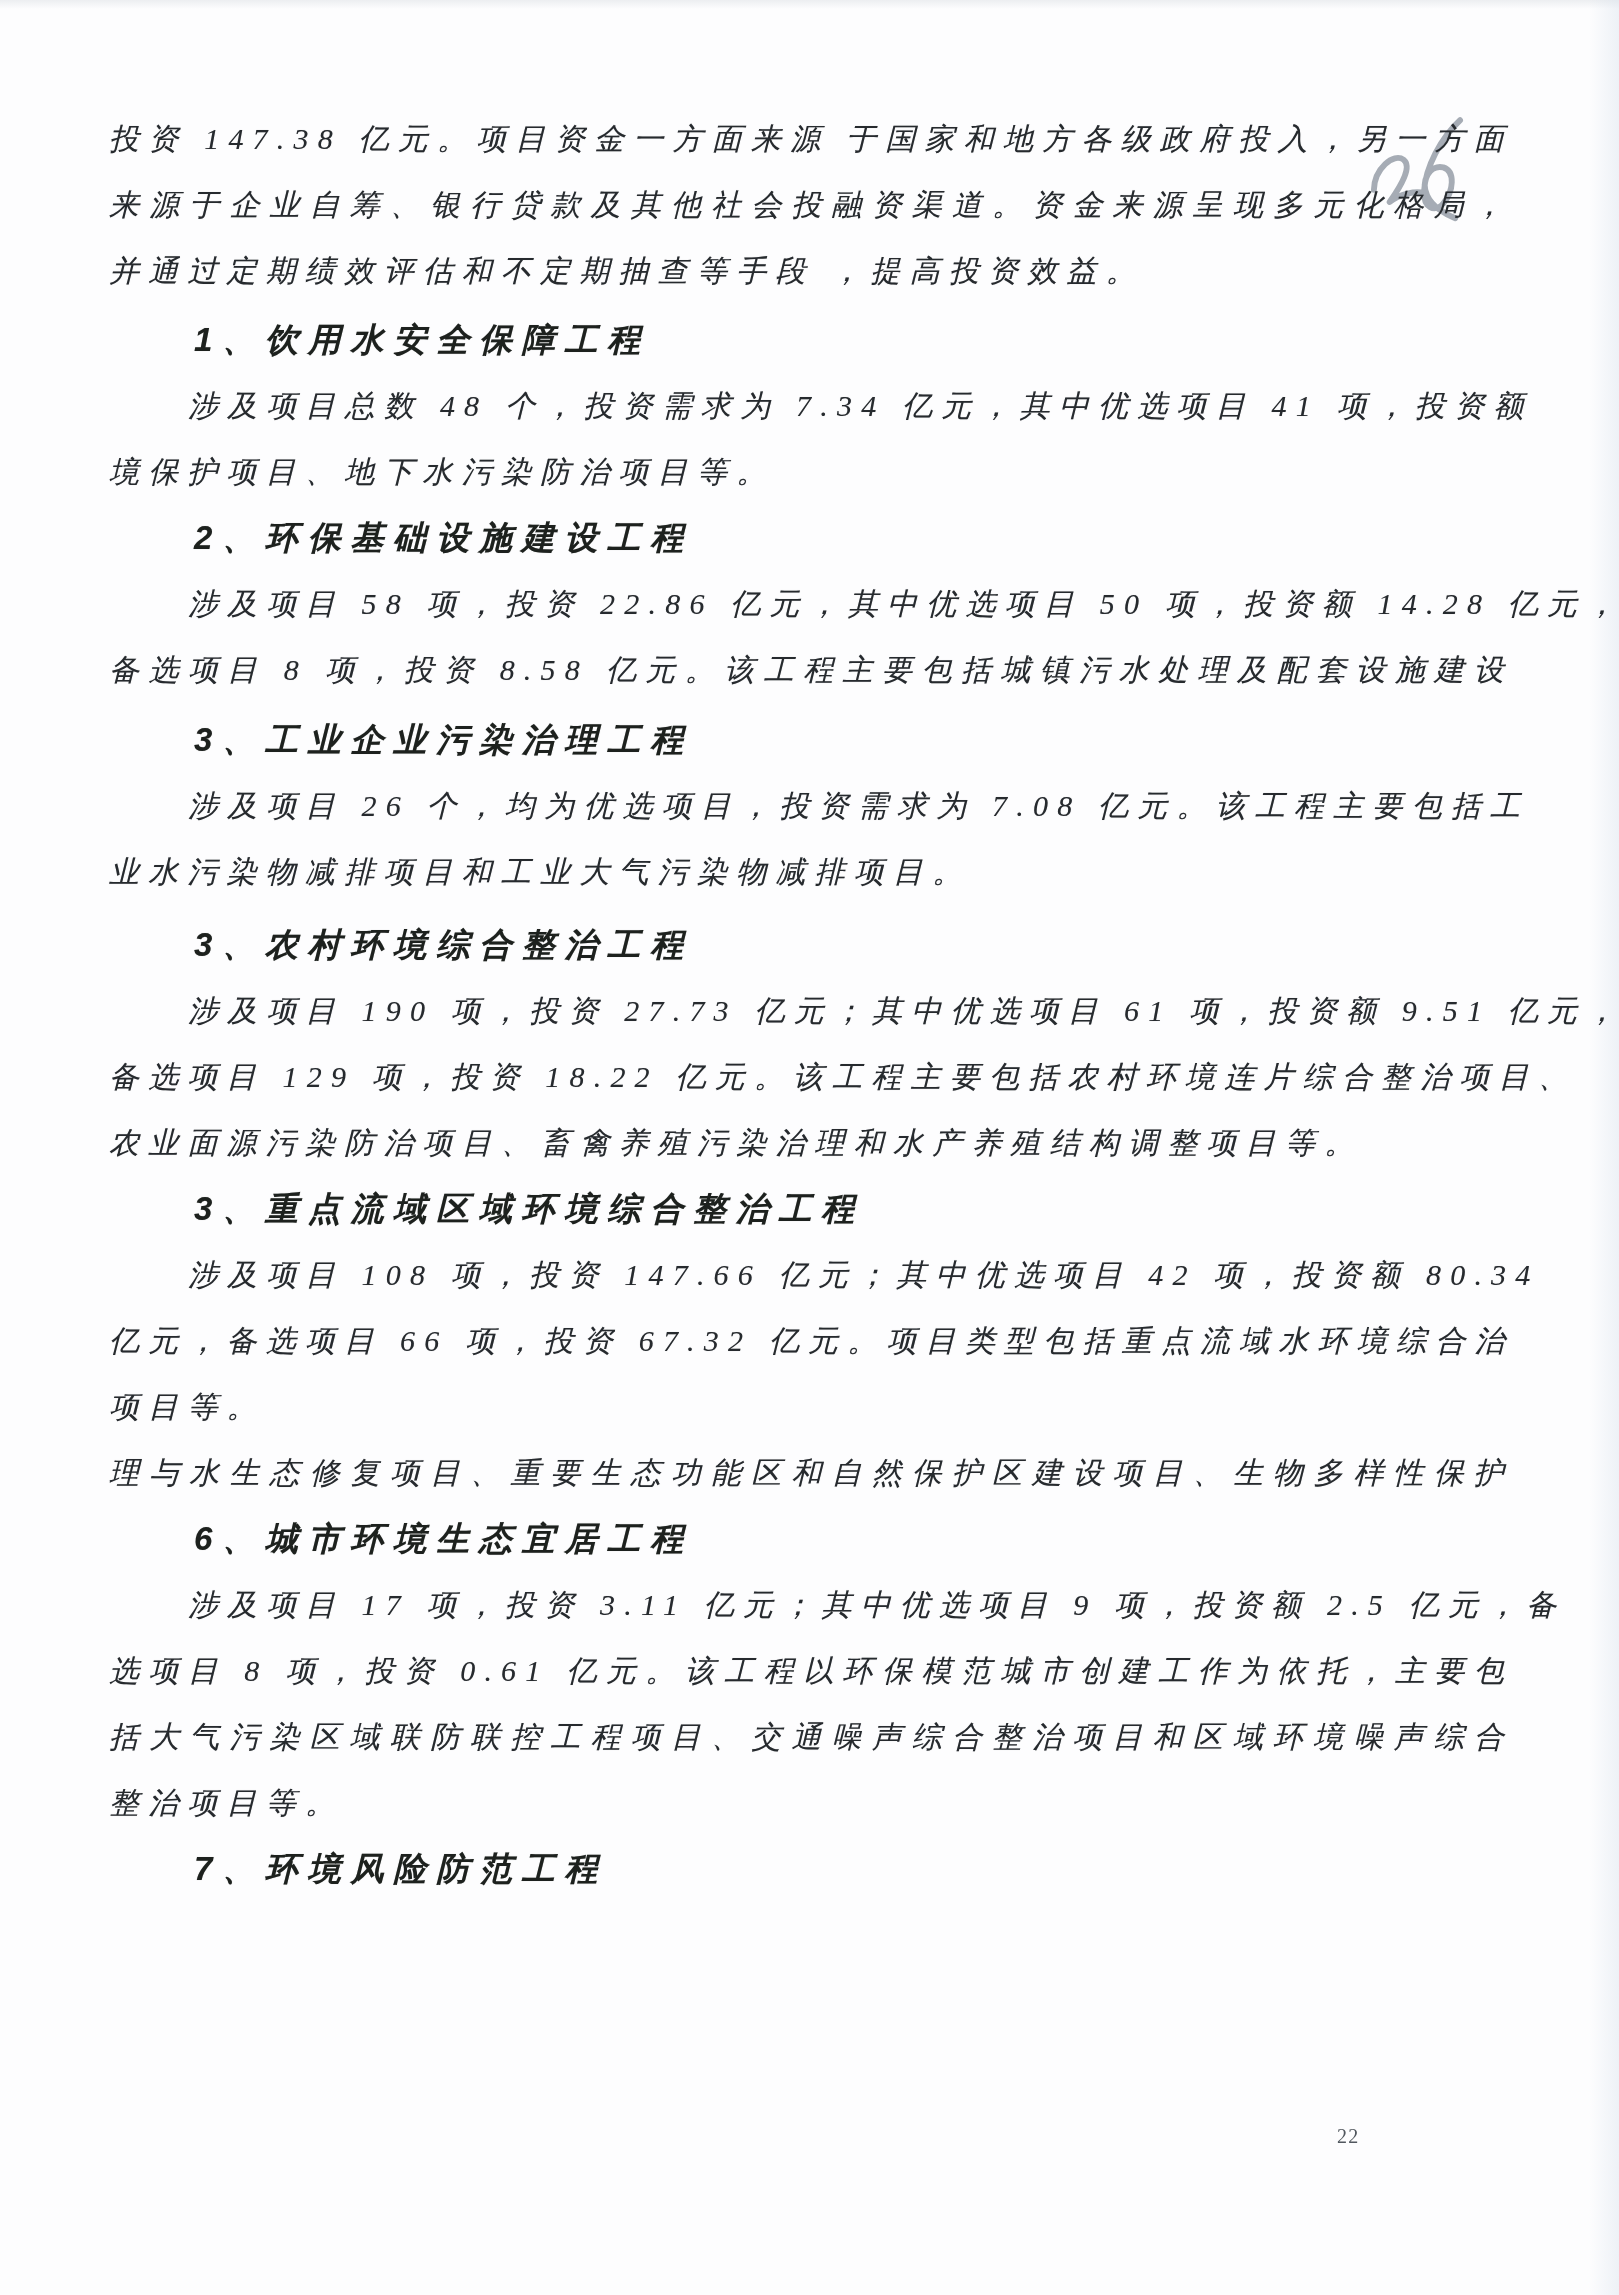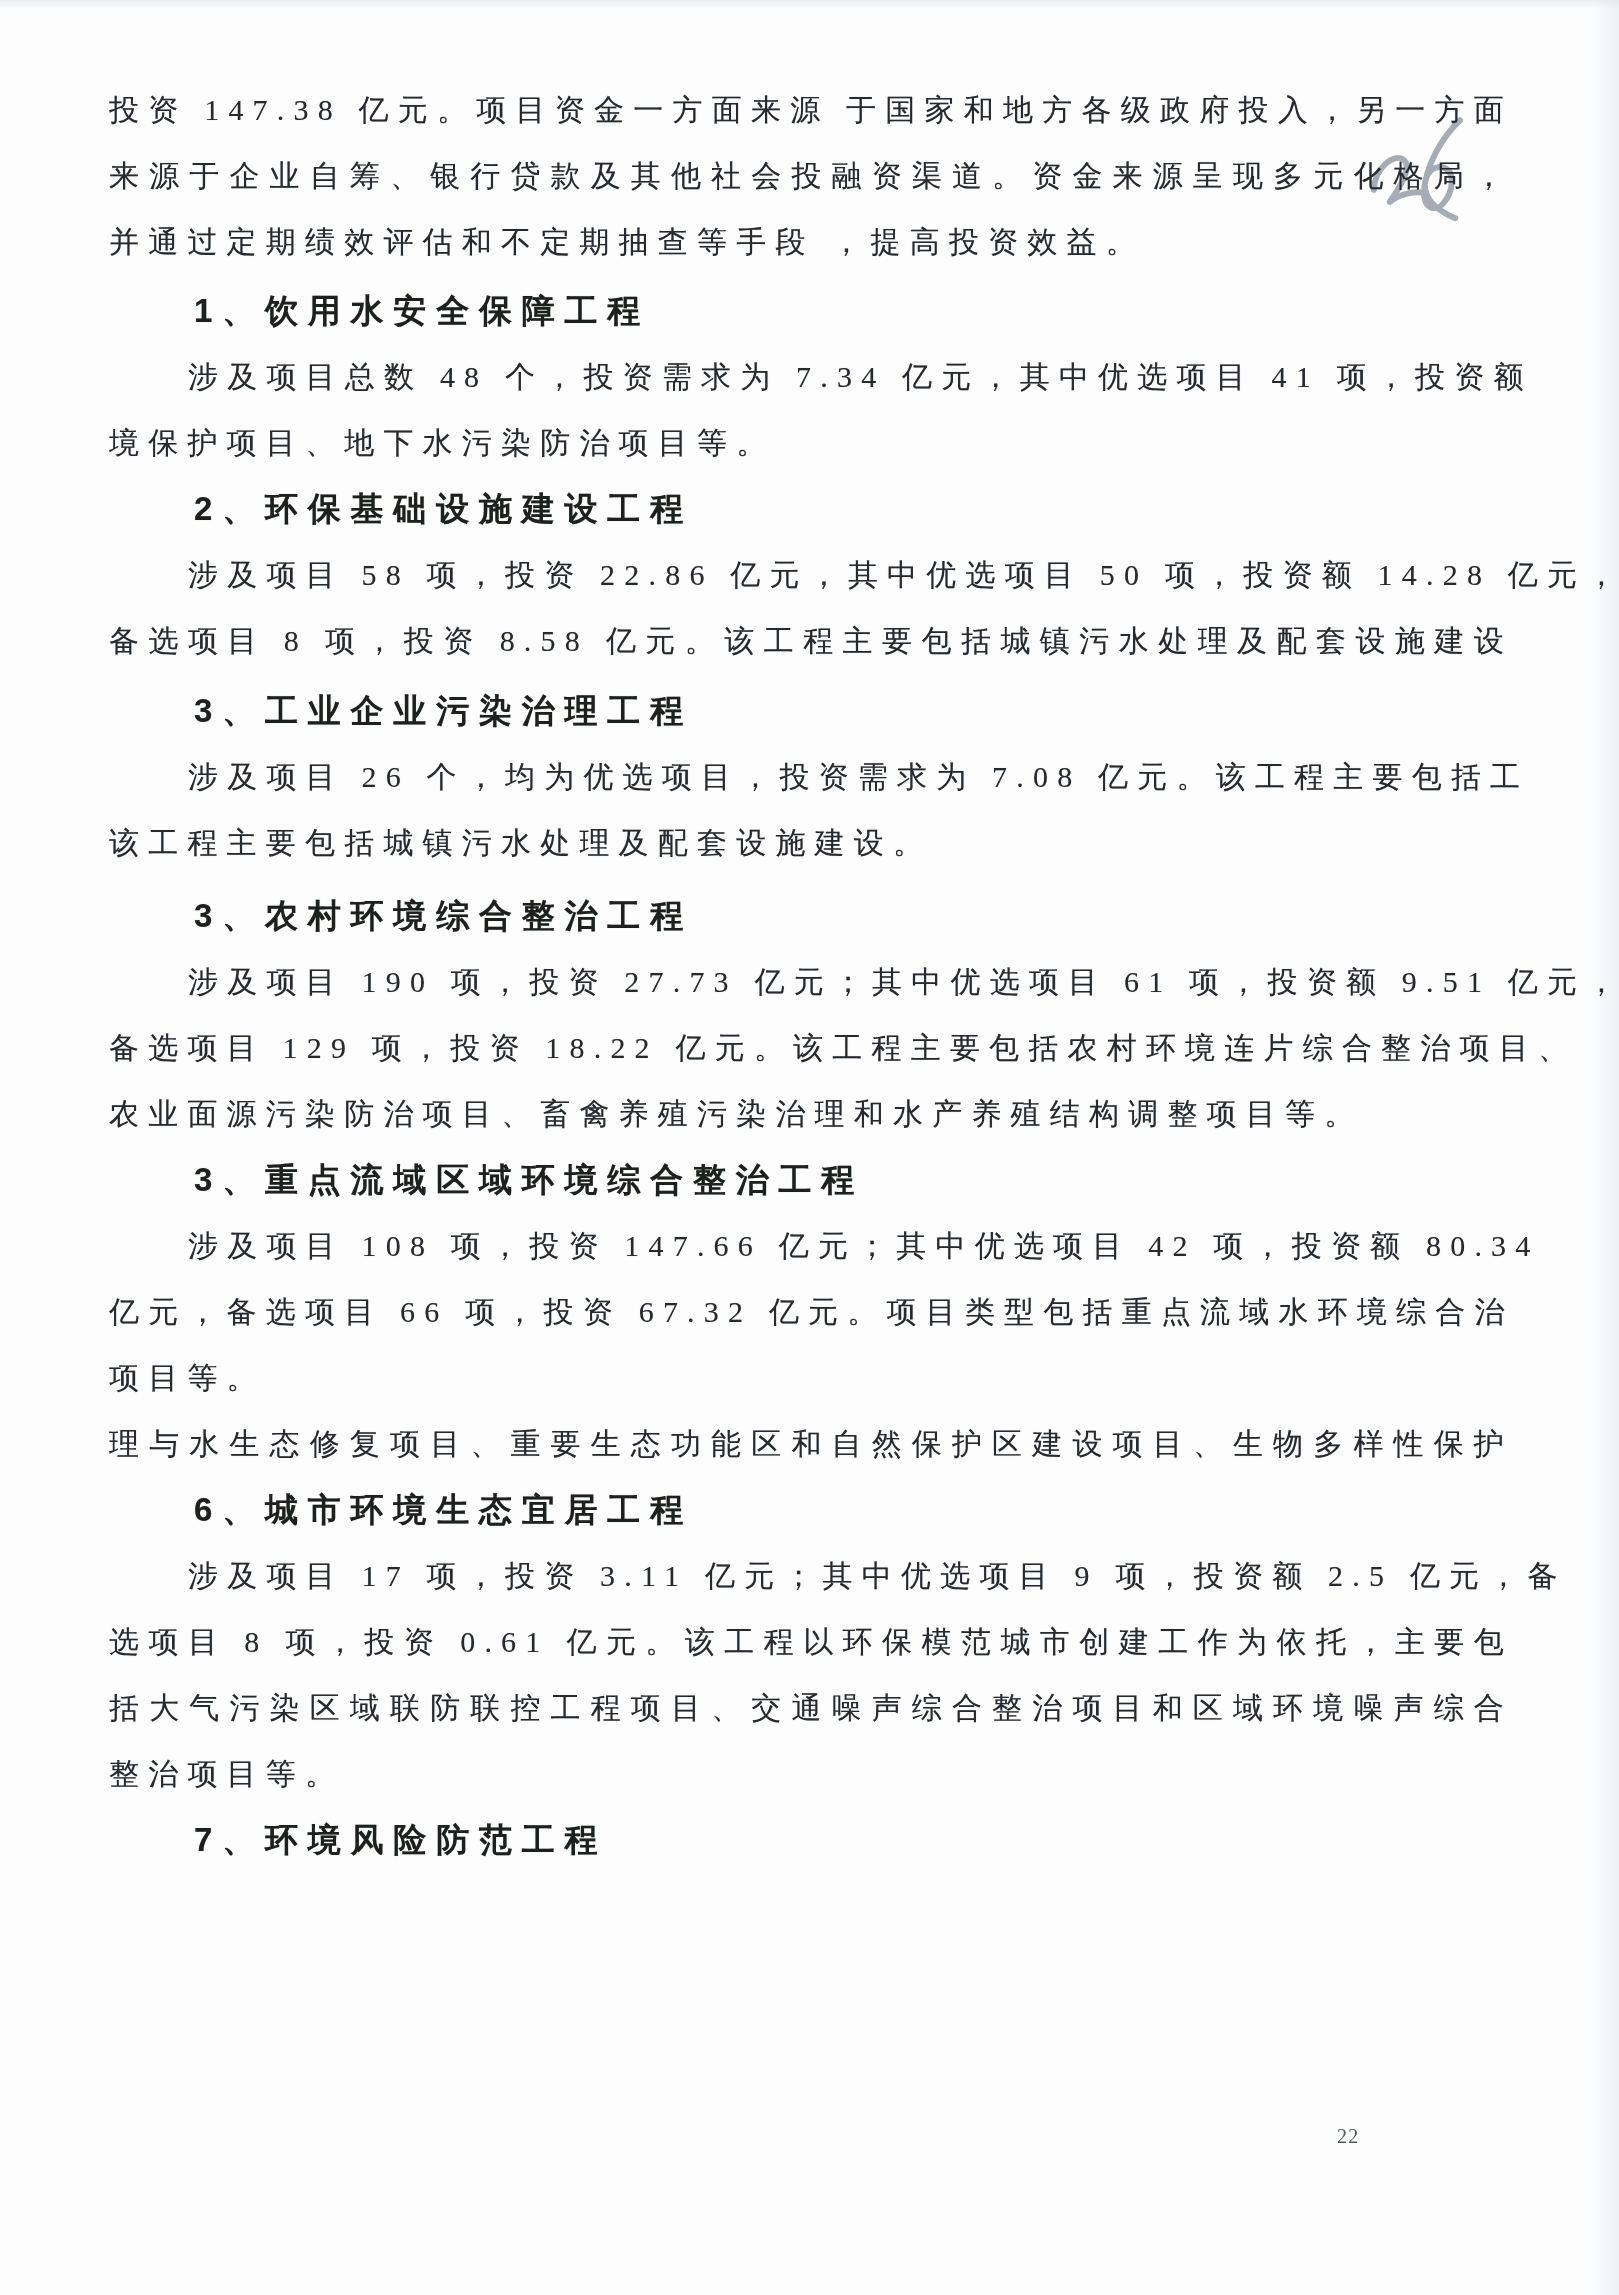--- a/index.html
+++ b/index.html
@@ -21,21 +21,22 @@
   .scan-edge-top {
     position: absolute; top: 0; left: 0; width: 100%; height: 9.2px;
     background: linear-gradient(to bottom, rgba(225,228,232,0.6), rgba(225,228,232,0));
     pointer-events: none;
   }
   #content {
     position: absolute;
     left: 109px;
     top: 0;
     width: 1404px;
-    padding-top: 77px;
+    padding-top: 106px;
+    font-style: italic;
   }
   .para { margin: 0; }
   .line {
     line-height: 66px;
     font-size: 30px;
     letter-spacing: 9.2px;
     white-space: nowrap;
     color: #262a2e;
     text-shadow: 0 0 0.7px rgba(40,44,48,0.35);
   }
@@ -107,21 +108,21 @@
 
     <div class="heading">2、环保基础设施建设工程</div>
     <div class="para">
       <div class="line j indent">涉及项目 58 项，投资 22.86 亿元，其中优选项目 50 项，投资额 14.28 亿元，</div>
       <div class="line j">备选项目 8 项，投资 8.58 亿元。该工程主要包括城镇污水处理及配套设施建设</div>
     </div>
 
     <div class="heading mt5">3、工业企业污染治理工程</div>
     <div class="para">
       <div class="line j indent">涉及项目 26 个，均为优选项目，投资需求为 7.08 亿元。该工程主要包括工</div>
-      <div class="line">该工程主要包括城镇污水处理及配套设施建设。</div>
+      <div class="line">业水污染物减排项目和工业大气污染物减排项目。</div>
     </div>
 
     <div class="heading mt12">3、农村环境综合整治工程</div>
     <div class="para">
       <div class="line j indent">涉及项目 190 项，投资 27.73 亿元；其中优选项目 61 项，投资额 9.51 亿元，</div>
       <div class="line j">备选项目 129 项，投资 18.22 亿元。该工程主要包括农村环境连片综合整治项目、</div>
       <div class="line">农业面源污染防治项目、畜禽养殖污染治理和水产养殖结构调整项目等。</div>
     </div>
 
     <div class="heading">3、重点流域区域环境综合整治工程</div>

